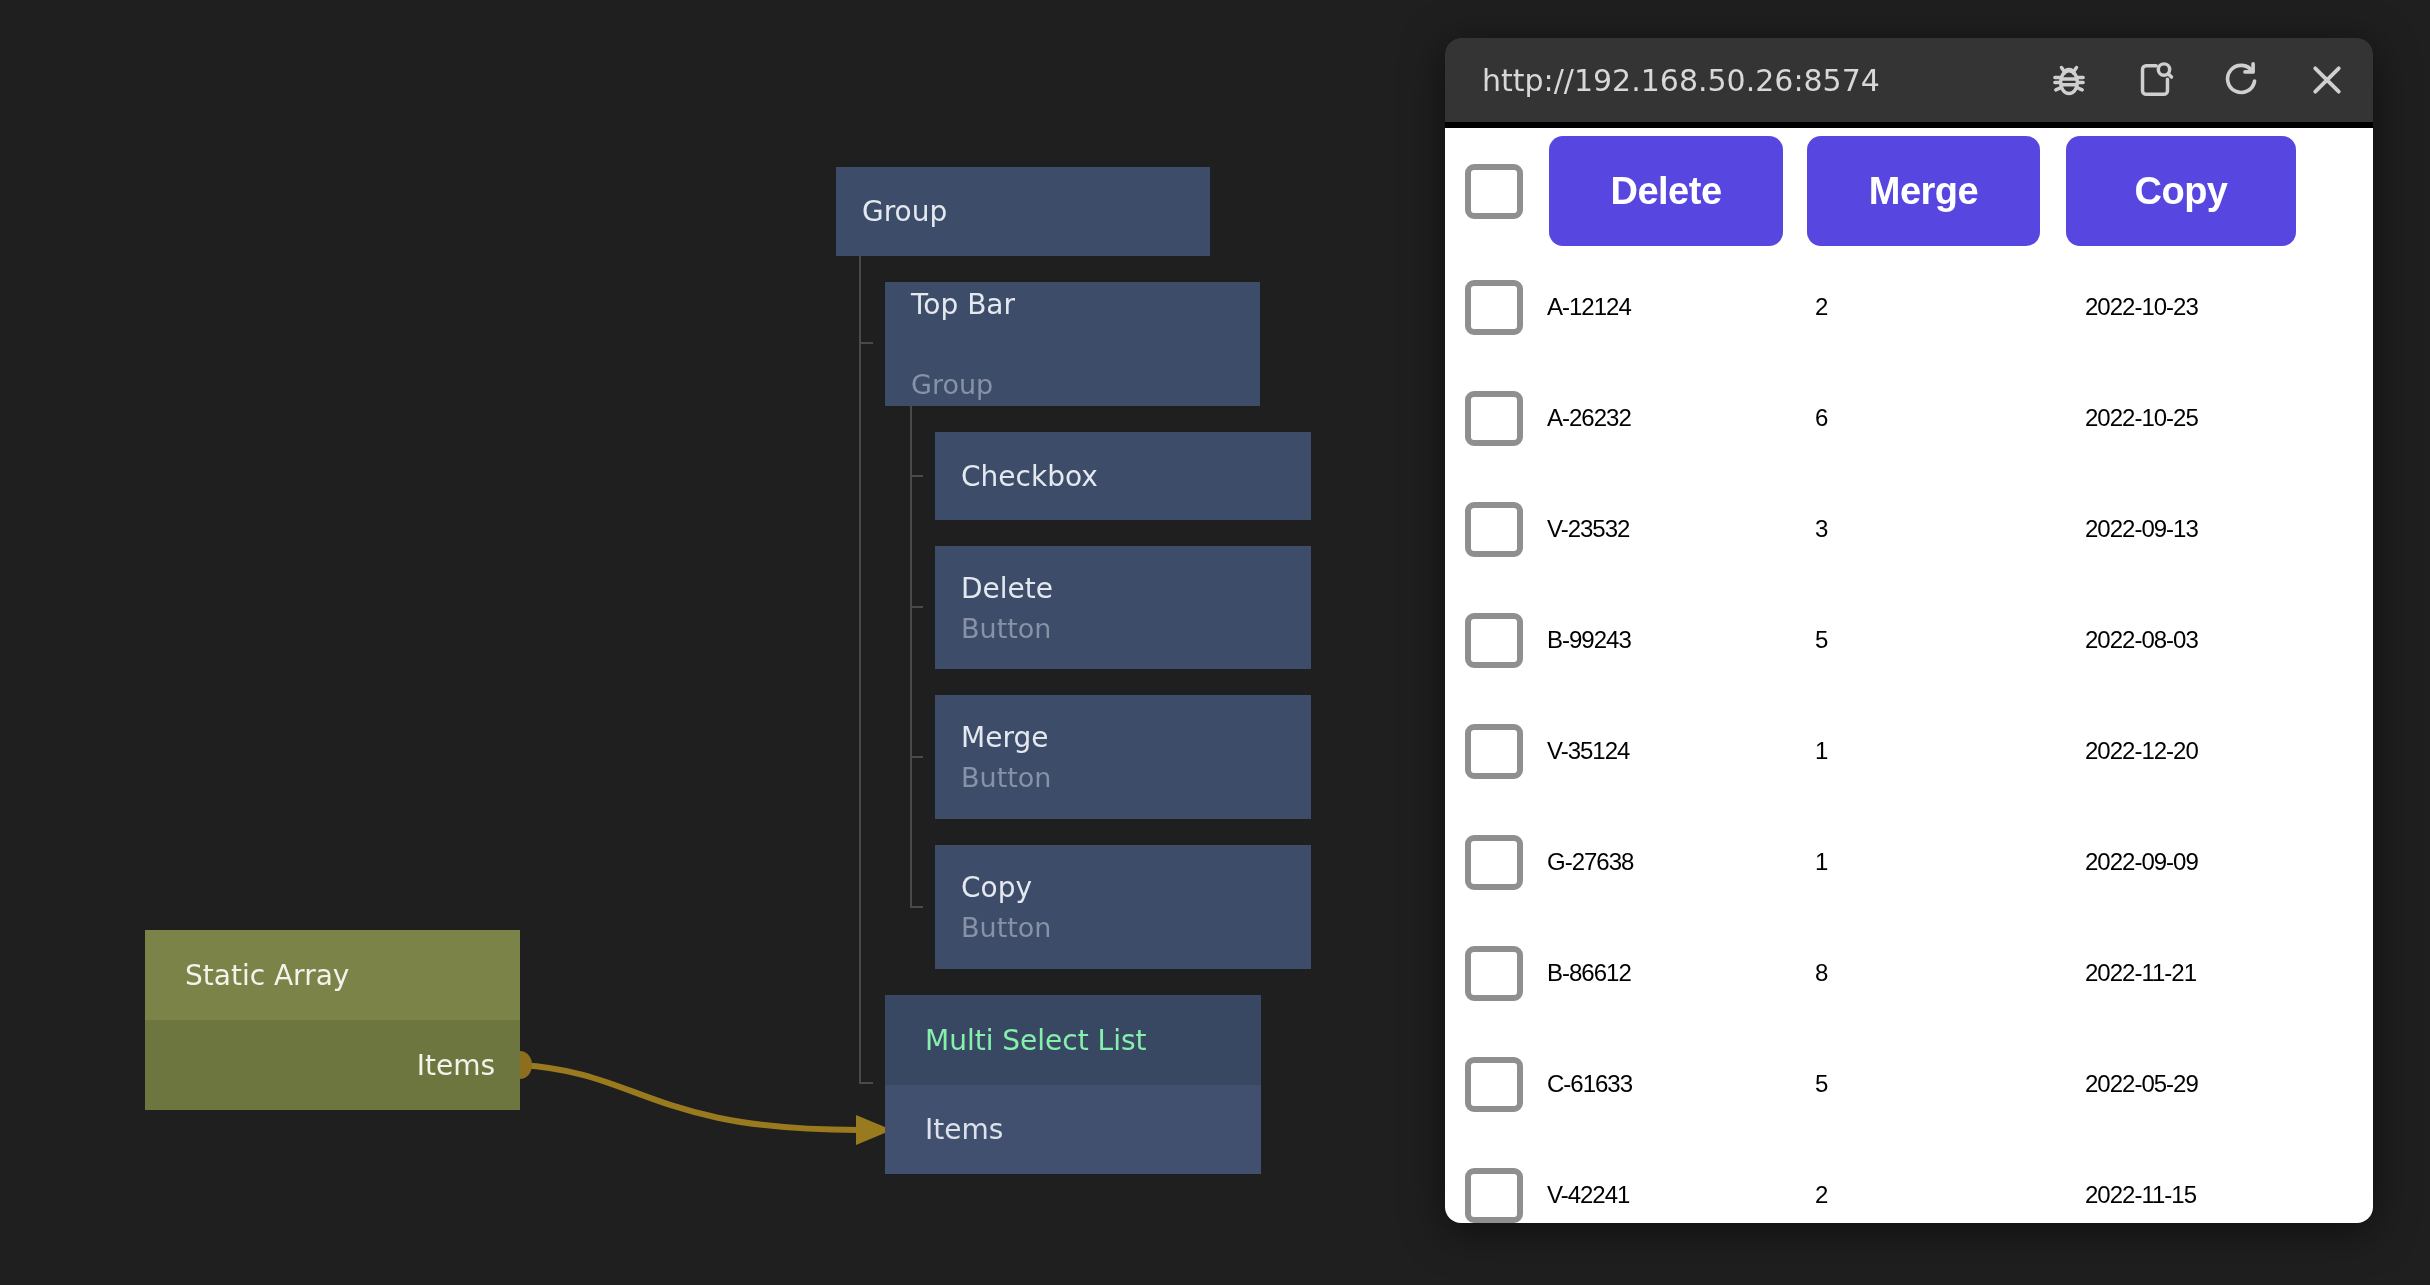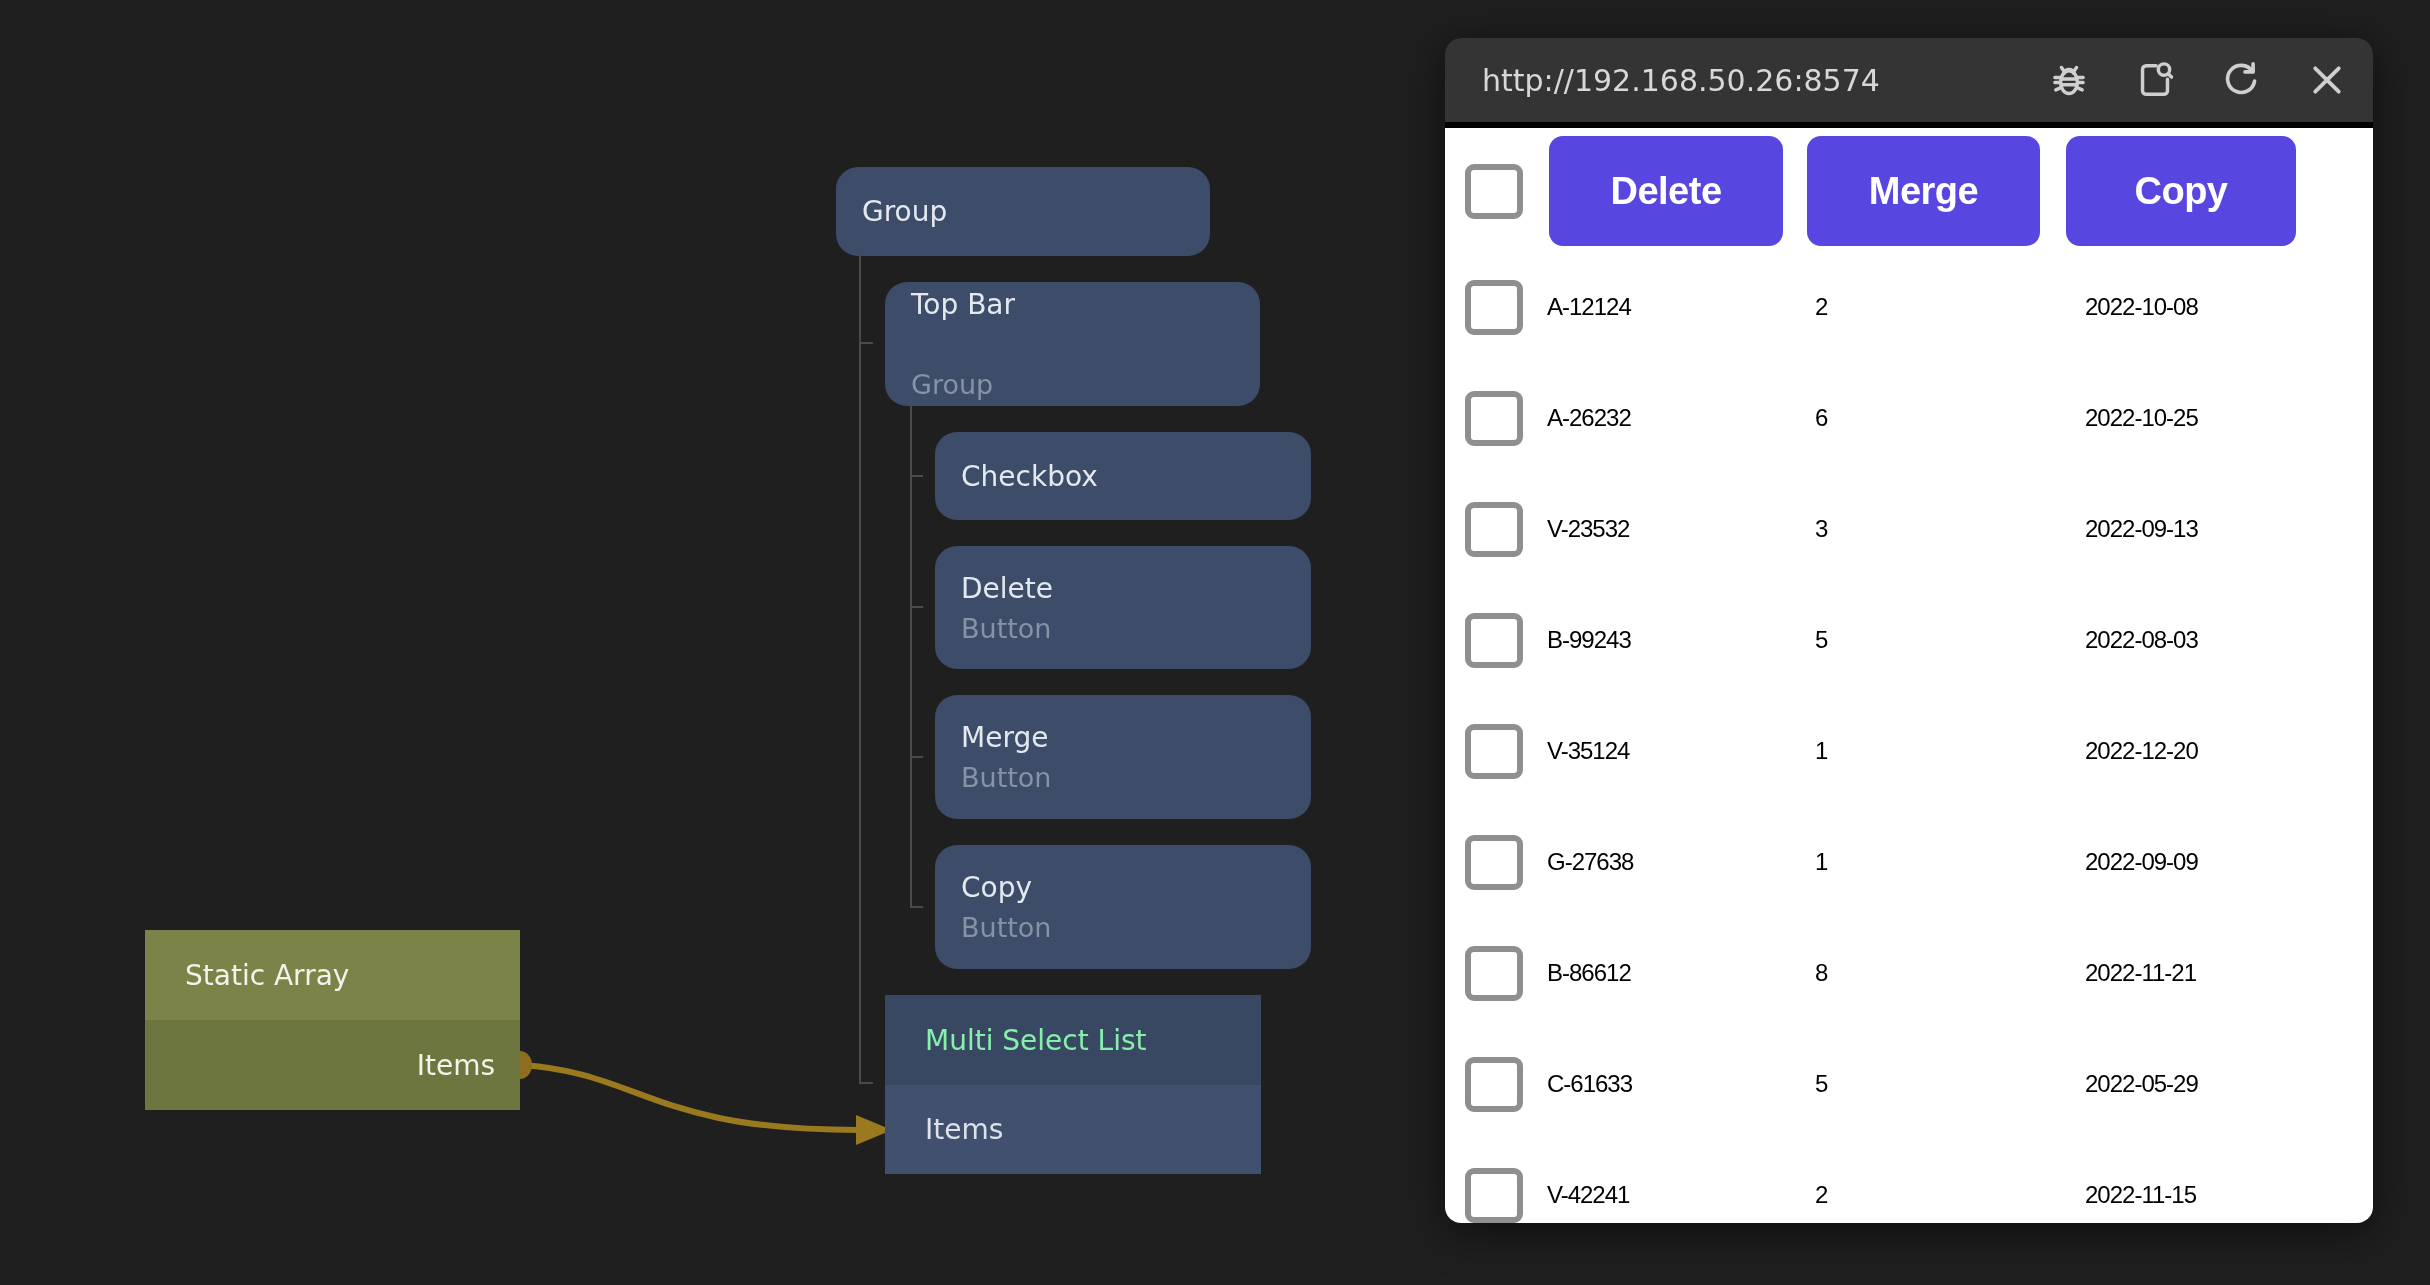--- a/index.html
+++ b/index.html
@@ -26,21 +26,20 @@
   .canvas{position:absolute;inset:0;}
   svg.overlay{position:absolute;left:0;top:0;width:2430px;height:1285px;}
 
   .node{
     position:absolute;
     background:var(--blue);
     color:#e4e8ef;
     font-size:28px;
     display:flex;flex-direction:column;justify-content:center;
     padding-left:26px;
-    border-radius:22px;
   }
   .node .subtitle{color:#8792a6;font-size:27px;margin-top:8px;}
 
   .splitnode{position:absolute;display:flex;flex-direction:column;}
   .splitnode .sect{display:flex;align-items:center;padding-left:40px;font-size:28px;}
 
   .msl .hdr{height:90px;background:var(--blue-header);color:#86efac;}
   .msl .bdy{height:89px;background:var(--blue-body);color:#dde2ea;}
 
   .sarr .hdr{height:90px;background:var(--olive-header);color:#f2f3ea;}
@@ -184,21 +183,21 @@
     <span class="chk hdr-chk"></span>
     <button class="pbtn b-delete">Delete</button>
     <button class="pbtn b-merge">Merge</button>
     <button class="pbtn b-copy">Copy</button>
 
     <div class="rows">
       <div class="row">
         <span class="chk"></span>
         <span class="cell cell-id">A-12124</span>
         <span class="cell cell-qty">2</span>
-        <span class="cell cell-date">2022-10-08</span>
+        <span class="cell cell-date">2022-10-23</span>
       </div>
 
       <div class="row">
         <span class="chk"></span>
         <span class="cell cell-id">A-26232</span>
         <span class="cell cell-qty">6</span>
         <span class="cell cell-date">2022-10-25</span>
       </div>
 
       <div class="row">

